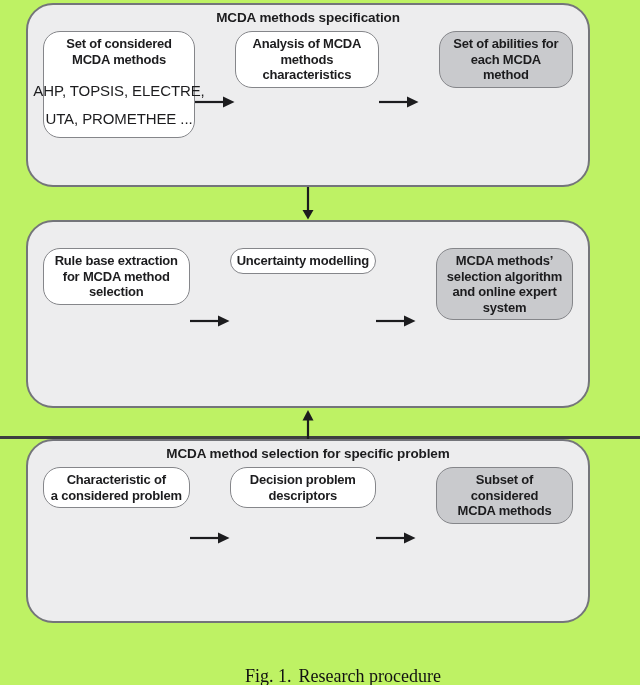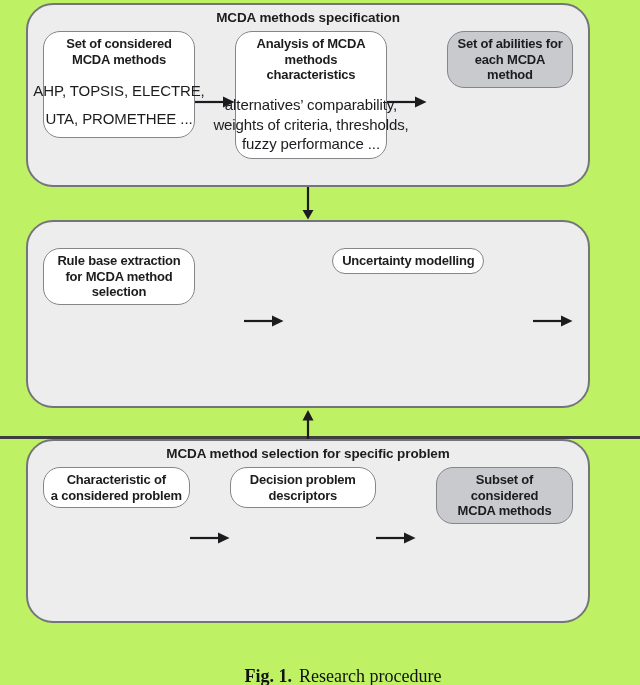--- a/index.html
+++ b/index.html
@@ -84,21 +84,21 @@
     position: absolute;
     top: 666px;
     left: 0; width: 100%;
     box-sizing: border-box;
     padding-left: 46px;
     text-align: center;
     font-family: "Liberation Serif", serif;
     font-size: 18px;
     color: #111111;
   }
-  .cap-label { font-weight: 700; margin-right: 7px; }
+  .cap-label { font-weight: 400; margin-right: 7px; }
 </style>
 </head>
 <body>
 
 <div class="canvas">
 
   <section class="panel panel-1">
     <div class="panel-title">MCDA methods specification</div>
     <div class="boxes">
       <div class="box white w1">
@@ -108,23 +108,20 @@
 UTA, PROMETHEE ...</div>
       </div>
       <svg class="harrow" width="40" height="14" viewBox="0 0 40 14">
         <line x1="0" y1="7" x2="29" y2="7" stroke="#1c1c1e" stroke-width="2.2"></line>
         <polygon points="28,1.5 39.5,7 28,12.5" fill="#1c1c1e"></polygon>
       </svg>
       <div class="box white w2">
         <div class="box-heading">Analysis of MCDA
 methods
 characteristics</div>
-        <div class="box-detail">alternatives’ comparability,
-weights of criteria, thresholds,
-fuzzy performance ...</div>
       </div>
       <svg class="harrow" width="40" height="14" viewBox="0 0 40 14">
         <line x1="0" y1="7" x2="29" y2="7" stroke="#1c1c1e" stroke-width="2.2"></line>
         <polygon points="28,1.5 39.5,7 28,12.5" fill="#1c1c1e"></polygon>
       </svg>
       <div class="box gray w3">
         <div class="box-heading">Set of abilities for
 each MCDA
 method</div>
       </div>
@@ -147,20 +144,26 @@
         <line x1="0" y1="7" x2="29" y2="7" stroke="#1c1c1e" stroke-width="2.2"></line>
         <polygon points="28,1.5 39.5,7 28,12.5" fill="#1c1c1e"></polygon>
       </svg>
       <div class="box white w2">
         <div class="box-heading">Uncertainty modelling</div>
       </div>
       <svg class="harrow" width="40" height="14" viewBox="0 0 40 14">
         <line x1="0" y1="7" x2="29" y2="7" stroke="#1c1c1e" stroke-width="2.2"></line>
         <polygon points="28,1.5 39.5,7 28,12.5" fill="#1c1c1e"></polygon>
       </svg>
+      <div class="box gray w3">
+        <div class="box-heading">MCDA methods’
+selection algorithm
+and online expert
+system</div>
+      </div>
     </div>
   </section>
 
   <div class="separator"></div>
 
   <svg class="varrow varrow-2" width="14" height="56" viewBox="0 0 14 56">
     <polygon points="7,0 1.5,10.5 12.5,10.5" fill="#1c1c1e"></polygon>
     <line x1="7" y1="9" x2="7" y2="47" stroke="#1c1c1e" stroke-width="2.2"></line>
     <polygon points="1.5,45.5 12.5,45.5 7,56" fill="#1c1c1e"></polygon>
   </svg>

